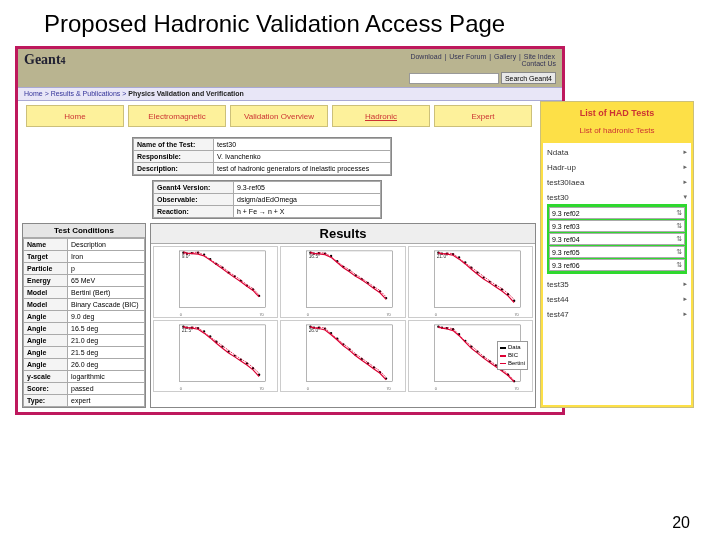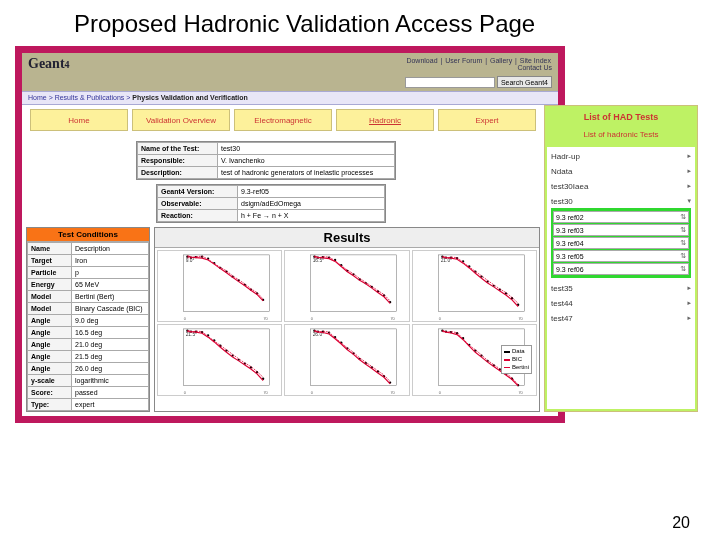--- a/index.html
+++ b/index.html
@@ -1,49 +1,49 @@
 <!DOCTYPE html>
 <html><head>
 <meta charset="utf-8">
 <style>
   * { box-sizing: border-box; margin: 0; padding: 0; }
   body { width: 720px; height: 540px; background: #fff; font-family: Arial, sans-serif; font-size: 8px; position: relative; }
-  .slide-title { font-size: 24px; font-weight: normal; color: #000; text-align: left; padding: 10px 0 8px 74px; font-family: Arial, sans-serif; }
-  .browser { width: 550px; margin: 0 auto 0 15px; border: 7px solid #be185d; background: #fff; }
+  .slide-title { font-size: 24px; font-weight: normal; color: #000; text-align: left; padding: 10px 0 8px 44px; font-family: Arial, sans-serif; }
+  .browser { width: 550px; margin: 0 auto 0 15px; border: 3px solid #be185d; background: #fff; }
   .banner { background: #b9b490; height: 22px; display: flex; align-items: center; justify-content: space-between; padding: 0 6px; }
   .banner-logo { font-family: Georgia, serif; font-weight: bold; font-size: 14px; color: #223; }
   .banner-logo .g4 { font-size: 10px; }
   .banner-links { text-align: right; font-size: 7px; color: #335; }
   .banner-links span { margin: 0 1px; }
   .searchrow { background: #b9b490; height: 16px; display: flex; align-items: center; justify-content: flex-end; padding: 0 6px 2px 0; }
   .searchrow input { font-size: 7px; height: 11px; width: 90px; border: 1px solid #999; }
   .searchrow button { font-size: 7px; height: 12px; margin-left: 2px; background: #e8e8e8; border: 1px solid #888; padding: 0 3px; }
   .crumbbar { background: #e8e6f7; height: 14px; border-top: 1px solid #a9a9d4; border-bottom: 1px solid #a9a9d4; font-size: 7px; color: #339; padding: 2px 6px; }
   .crumbbar b { color: #222; }
   .navrow { background: #fff; display: flex; padding: 4px 4px 6px 4px; gap: 4px; }
   .navtab { flex: 0 0 98px; background: #fdf19b; height: 22px; display: flex; align-items: center; justify-content: center; color: #c33; font-size: 8px; border: 1px solid #ccc07a; }
   .navtab.active { text-decoration: underline; }
-  .sidepanel { flex: 0 0 154px; background: #bef264; border: 1px solid #ccc07a; margin-left: auto; min-height: 300px; display: flex; flex-direction: column; }
+  .sidepanel { flex: 0 0 154px; background: #fde047; border: 1px solid #ccc07a; margin-left: auto; min-height: 300px; display: flex; flex-direction: column; }
   .sidepanel .hd1 { color: #c33; font-weight: bold; font-size: 9px; text-align: center; padding: 6px 2px; }
   .sidepanel .hd2 { color: #c33; font-weight: normal; font-size: 8px; text-align: center; padding: 2px 2px 6px 2px; }
   .sidepanel .list { background: #fff; margin: 2px; padding: 2px; flex: 1; }
   .sidepanel .cat { font-size: 8px; padding: 3px 2px; }
   .sidepanel .catname { display: flex; justify-content: space-between; color: #333; }
   .sidepanel .sub { background: #2fd82f; margin-top: 2px; padding: 2px; }
   .sidepanel .subrow { background: #fff; margin: 1px 0; padding: 1px 2px; display: flex; justify-content: space-between; align-items: center; font-size: 7px; border: 1px solid #aaa; }
   .arrow { font-size: 7px; color: #666; }
   .main { display: flex; padding: 0 4px 4px 4px; gap: 4px; }
   .leftcol { flex: 1; display: flex; flex-direction: column; gap: 4px; }
   .box { border: 1px solid #888; background: #fff; }
   .box table { width: 100%; border-collapse: collapse; font-size: 7px; }
   .box td { border: 1px solid #aaa; padding: 2px 3px; vertical-align: top; }
   .box td.lbl { font-weight: bold; background: #f4f4f4; width: 80px; }
   .row2 { display: flex; gap: 4px; }
   .conditions { flex: 0 0 124px; }
-  .conditions .th { background: #f97316; font-weight: bold; text-align: center; font-size: 8px; padding: 2px; border-bottom: 1px solid #aaa; }
+  .conditions .th { background: #e5e5e5; font-weight: bold; text-align: center; font-size: 8px; padding: 2px; border-bottom: 1px solid #aaa; }
   .conditions td.lbl { width: 44px; }
   .results { flex: 1; }
   .results .th { background: #eee; font-weight: bold; text-align: center; font-size: 13px; padding: 2px; border-bottom: 1px solid #aaa; }
   .plotgrid { display: grid; grid-template-columns: repeat(3, 1fr); gap: 2px; padding: 2px; }
   .plot { border: 1px solid #ccc; height: 72px; position: relative; background: #fff; }
   .plot svg { width: 100%; height: 100%; }
   .legendbox { position: absolute; right: 4px; top: 20px; border: 1px solid #999; background: #fff; padding: 2px; font-size: 6px; line-height: 1.3; }
   .legendbox .lr { display: flex; align-items: center; gap: 2px; }
   .legendbox .sq { width: 6px; height: 2px; }
   .pagenum { position: absolute; bottom: 8px; right: 30px; font-size: 16px; color: #000; }
@@ -70,22 +70,22 @@
   <div class="crumbbar">
     <span>Home</span> &gt;
     <span>Results &amp; Publications</span> &gt;
     <b>Physics Validation and Verification</b>
   </div>
 
   <div class="main">
     <div class="leftcol">
       <div class="navrow" id="tabsrow">
           <div class="navtab">Home</div>
+          <div class="navtab">Electromagnetic</div>
           <div class="navtab">Validation Overview</div>
-          <div class="navtab">Electromagnetic</div>
           <div class="navtab active">Hadronic</div>
           <div class="navtab">Expert</div>
         </div>
 
       <div class="box" style="margin-left:110px; width:260px;">
         <table id="toptable">
             <tbody>
               <tr>
                 <td class="lbl">Name of the Test:</td>
                 <td>test30</td>
@@ -337,27 +337,27 @@
         </div>
       </div>
     </div>
 
     <div class="sidepanel">
       <div class="hd1">List of HAD Tests</div>
       <div class="hd2">List of hadronic Tests</div>
       <div class="list" id="sidelist">
           <div class="cat">
             <div class="catname">
+              <span>Ndata</span>
+              <span class="arrow">▸</span>
+            </div>
+          </div>
+          <div class="cat">
+            <div class="catname">
               <span>Hadr-up</span>
-              <span class="arrow">▸</span>
-            </div>
-          </div>
-          <div class="cat">
-            <div class="catname">
-              <span>Ndata</span>
               <span class="arrow">▸</span>
             </div>
           </div>
           <div class="cat">
             <div class="catname">
               <span>test30Iaea</span>
               <span class="arrow">▸</span>
             </div>
           </div>
           <div class="cat">

